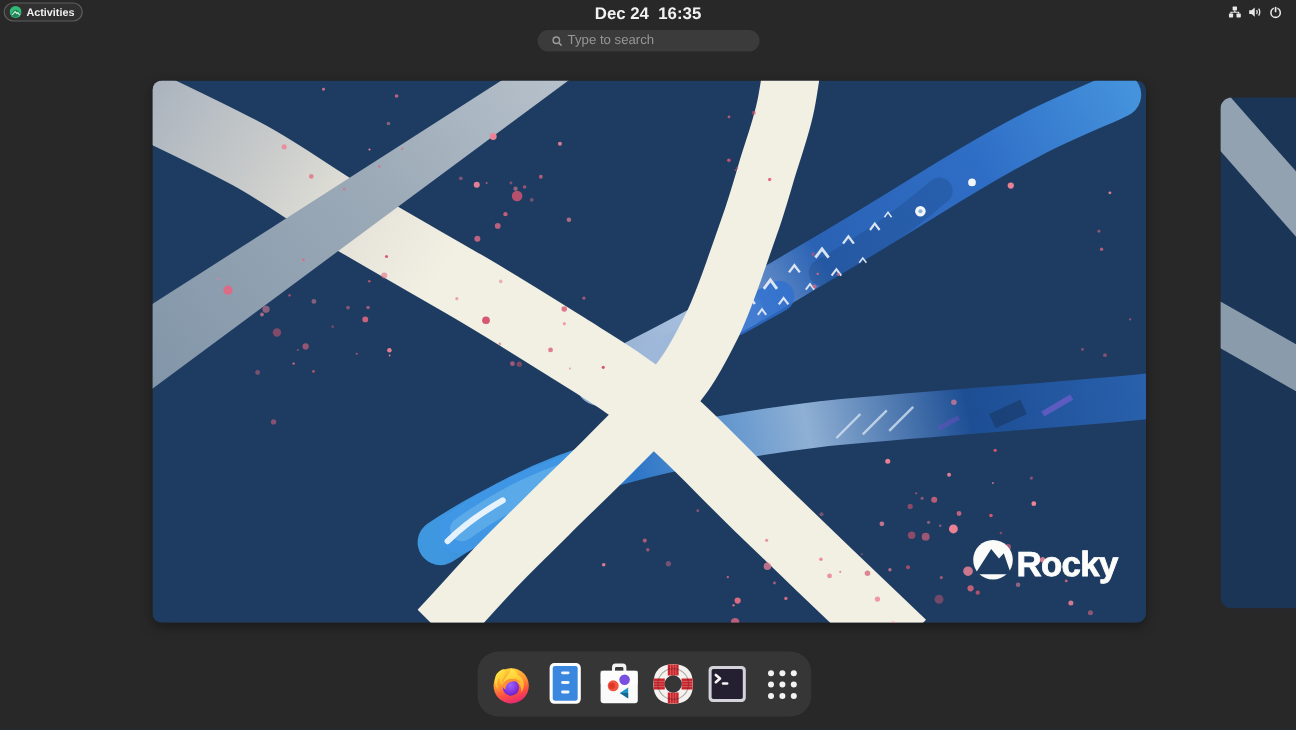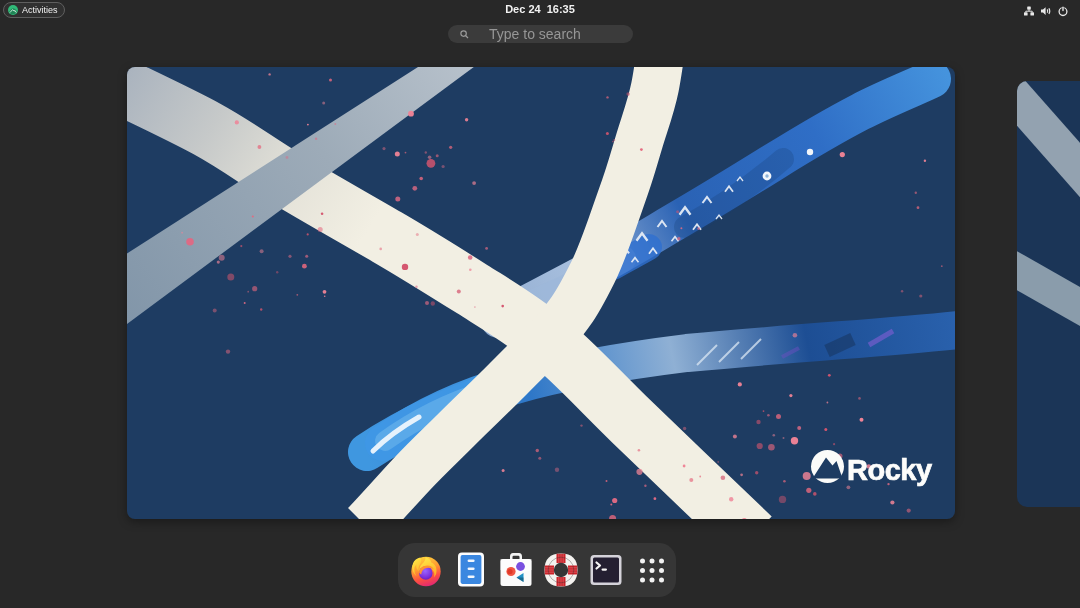--- a/index.html
+++ b/index.html
@@ -1,20 +1,20 @@
 <!DOCTYPE html>
 <html><head><meta charset="utf-8"><title>overview</title><style>
 html,body{margin:0;padding:0;width:1080px;height:608px;background:#282828;overflow:hidden}
 body{font-family:"Liberation Sans",sans-serif;position:relative}
 #activities{position:absolute;left:3px;top:2px;height:14px;padding:0 6px 0 4px;border:1px solid #5f5f5f;border-radius:9px;background:#303030;display:flex;align-items:center;gap:4px}
-#activities span{color:#f0f0f0;font-size:9px;font-weight:400;line-height:14px}
-#clock{position:absolute;top:3px;left:0;width:1080px;text-align:center;color:#f2f2f2;font-size:11px;font-weight:700}
+#activities span{color:#f0f0f0;font-size:9px;font-weight:700;line-height:14px}
+#clock{position:absolute;top:3px;left:0;width:1080px;text-align:center;color:#f2f2f2;font-size:14px;font-weight:700}
 #sysicons{position:absolute;top:2.5px;right:12px}
 #search{position:absolute;left:448px;top:25px;width:185px;height:18px;border-radius:9px;background:#3b3b3b;display:flex;align-items:center}
-#search span{color:#969696;font-size:14px;margin-left:20px}
+#search span{color:#969696;font-size:11px;margin-left:4px}
 #ws-main{position:absolute;left:127px;top:67px;width:828px;height:452px;border-radius:8px;overflow:hidden;box-shadow:0 3px 10px rgba(0,0,0,0.35)}
 #ws-next{position:absolute;left:1017px;top:81px;width:63px;height:426px;border-radius:10px 0 0 10px;overflow:hidden}
 #dock{position:absolute;left:398px;top:543px;width:278px;height:54px;border-radius:17px;background:#363636}
 #dock svg{position:absolute;top:7px}
 </style></head>
 <body>
 <div id="activities">
 <svg width="10" height="10" viewBox="0 0 10 10">
       <circle cx="5" cy="5" r="5" fill="#30ba78"></circle>
       <path d="M 1.2 6.8 Q 3 3.4 5 3.2 Q 7.2 3 8.9 6.2 L 8 8 Q 6.5 9.4 4 9.3 Q 2 9 1.2 6.8 Z" fill="#1d7a50" opacity="0.85"></path>

